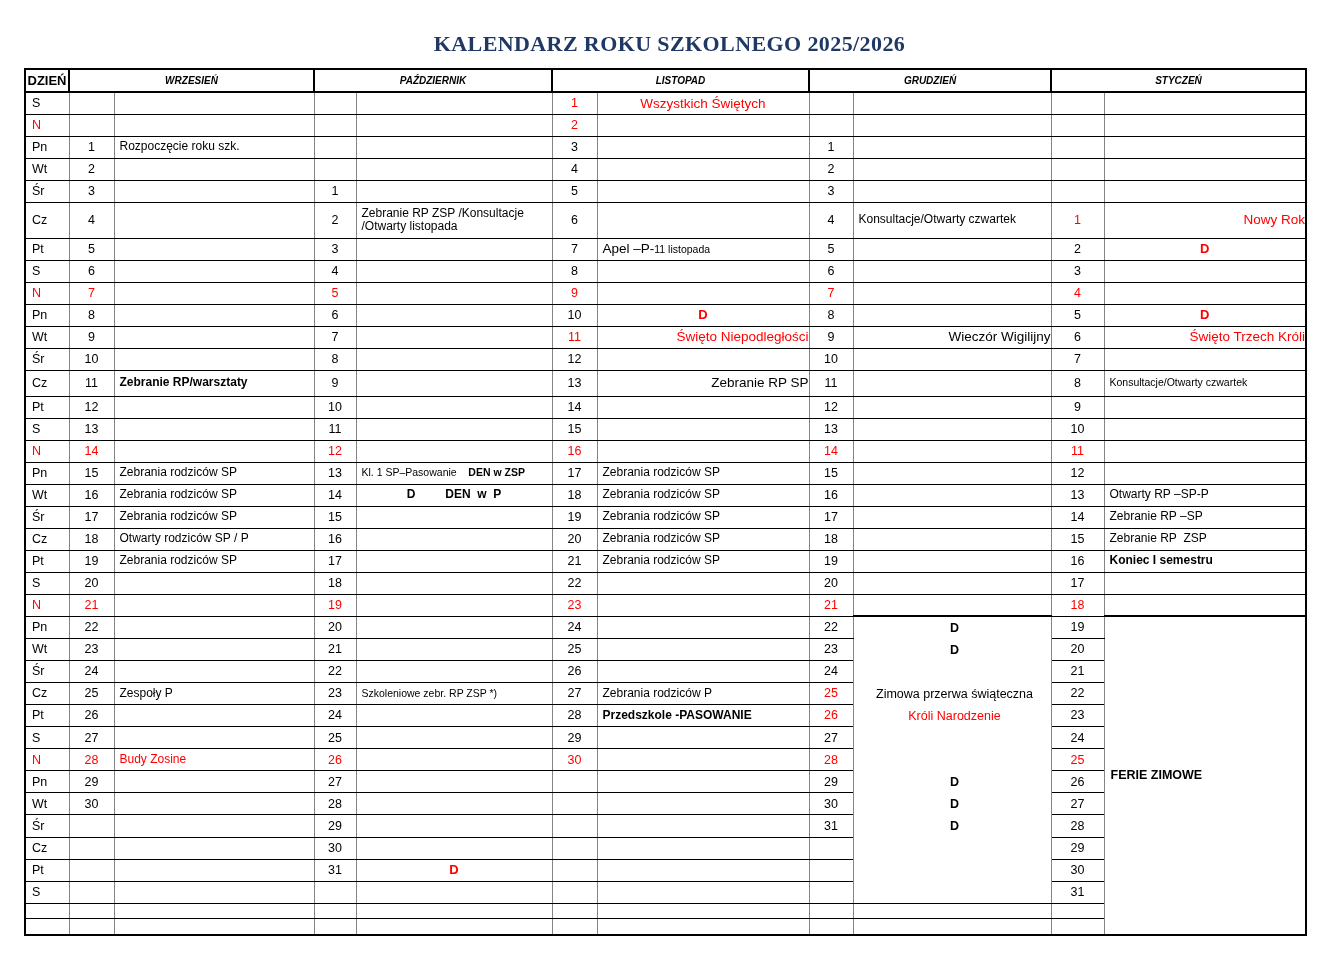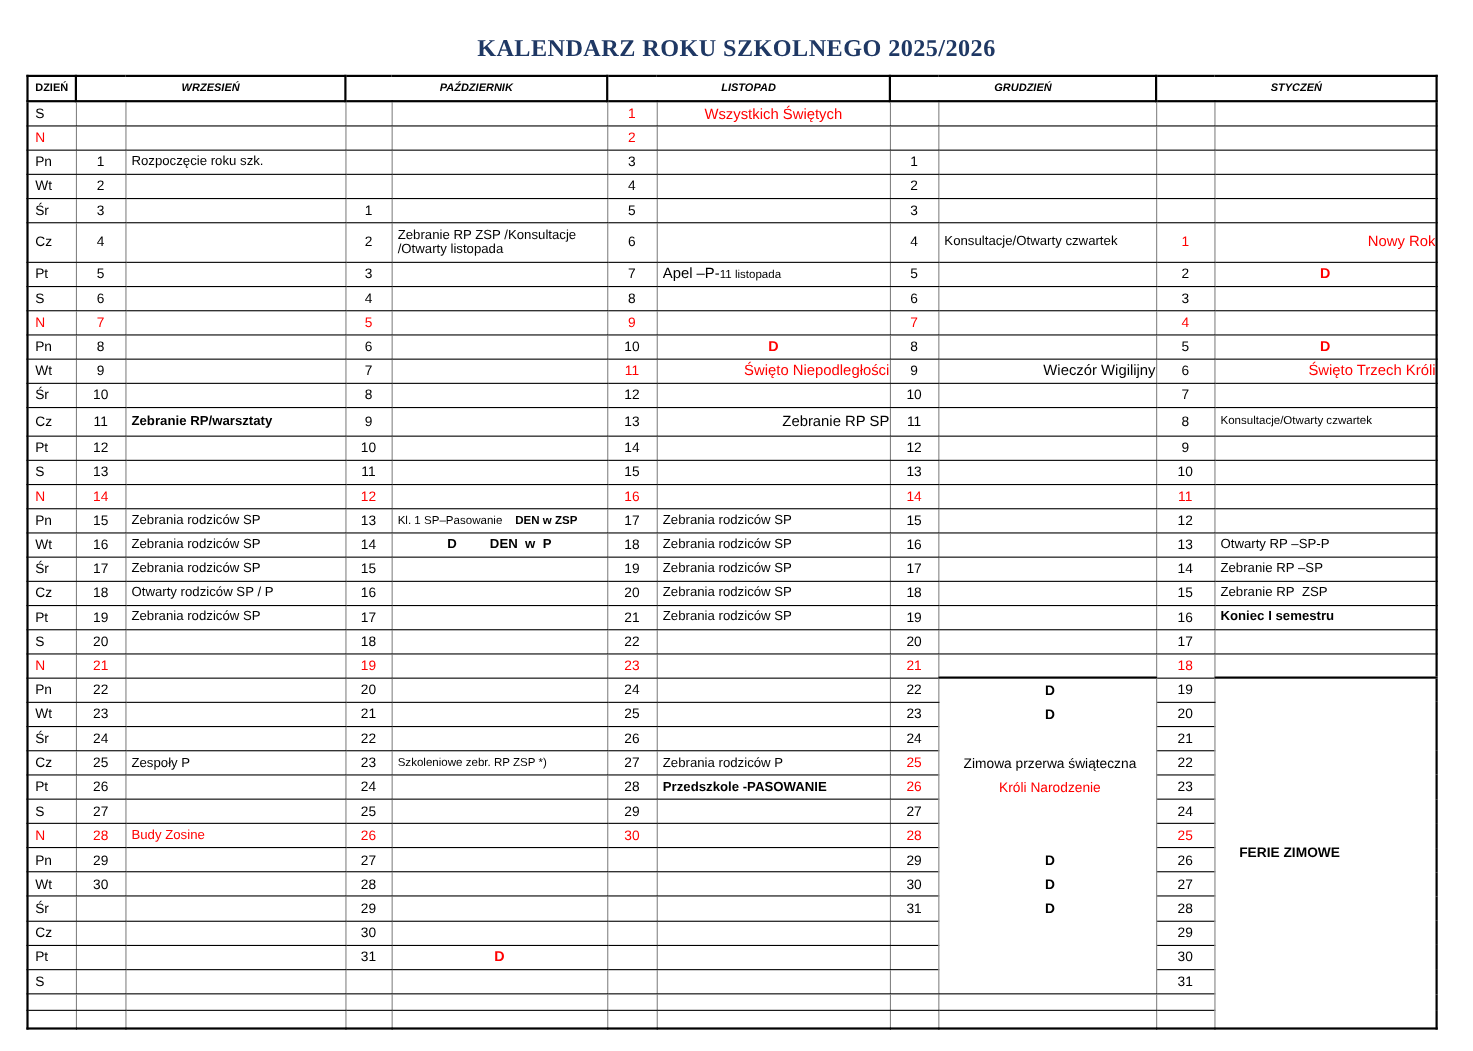--- a/index.html
+++ b/index.html
@@ -5,37 +5,37 @@
   html,body{margin:0;padding:0;background:#fff;}
   body{width:1339px;height:955px;position:relative;overflow:hidden;
        font-family:"Liberation Sans",sans-serif;color:#000;}
   .title{position:absolute;top:31px;left:0;width:100%;text-align:center;
          font-family:"Liberation Serif",serif;font-weight:bold;font-size:22px;
          color:#1f3864;letter-spacing:.4px;}
   table{position:absolute;left:24px;top:68px;border-collapse:collapse;
         table-layout:fixed;border:2px solid #000;}
   th,td{padding:0;vertical-align:middle;overflow:hidden;}
   th{border:2px solid #000;font-style:italic;font-weight:bold;font-size:10px;height:21px;}
-  th.day-h{font-size:10px;font-style:normal;margin-top:48px;}
+  th.day-h{font-size:13px;font-style:normal;margin-top:48px;}
   td{border-top:1px solid #000;border-bottom:1px solid #000;
      border-left:1.5px solid #848484;border-right:1.5px solid #848484;
      font-size:12px;line-height:1.12;}
   td.day{padding-left:6px;font-size:12.5px;}
   td.num{text-align:center;font-size:12.5px;}
   td.event{padding-left:5px;}
   .red{color:#ff0000;}
   .bold{font-weight:bold;}
   td.center,.mline.center{text-align:center;padding-left:0;}
   .small{font-size:10.5px;}
   .big{font-size:13.5px;text-align:right;}
   td.dcell{font-weight:bold;font-size:13px;}
   td.merged{vertical-align:top;border-top:2.5px solid #000;}
   .mline{height:22px;line-height:22px;font-size:12.5px;overflow:hidden;}
   td.ferie-cell{vertical-align:middle;border-top:2.5px solid #000;}
-  .ferie{font-weight:bold;font-size:12.5px;padding-left:22px;}
+  .ferie{font-weight:bold;font-size:12.5px;padding-left:6px;}
 </style>
 </head>
 <body>
 
 <div class="title">KALENDARZ ROKU SZKOLNEGO 2025/2026</div>
 
 <table>
   <colgroup>
     <col style="width:44px">
       <col style="width:45px">

